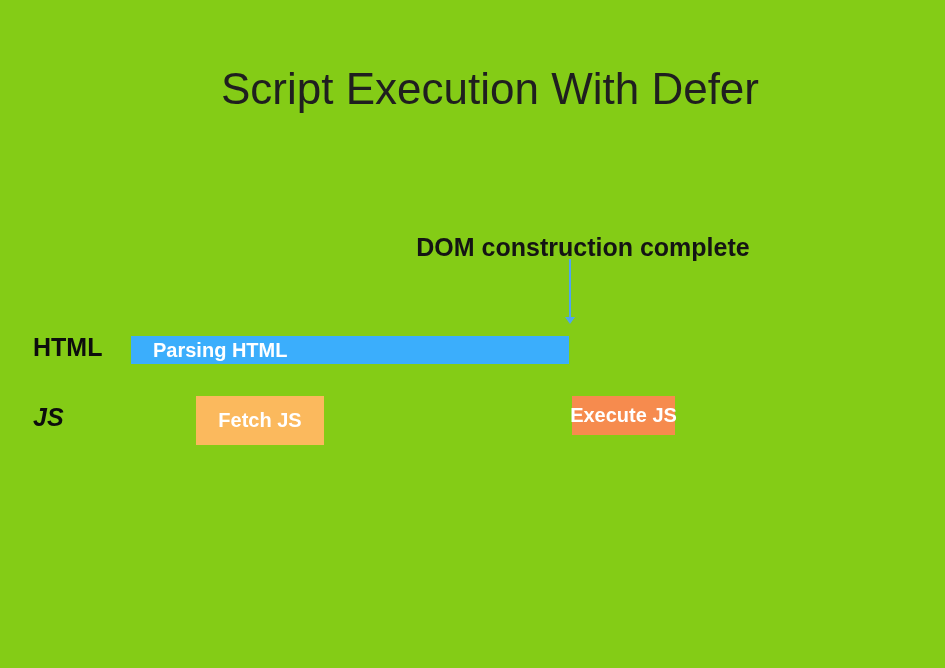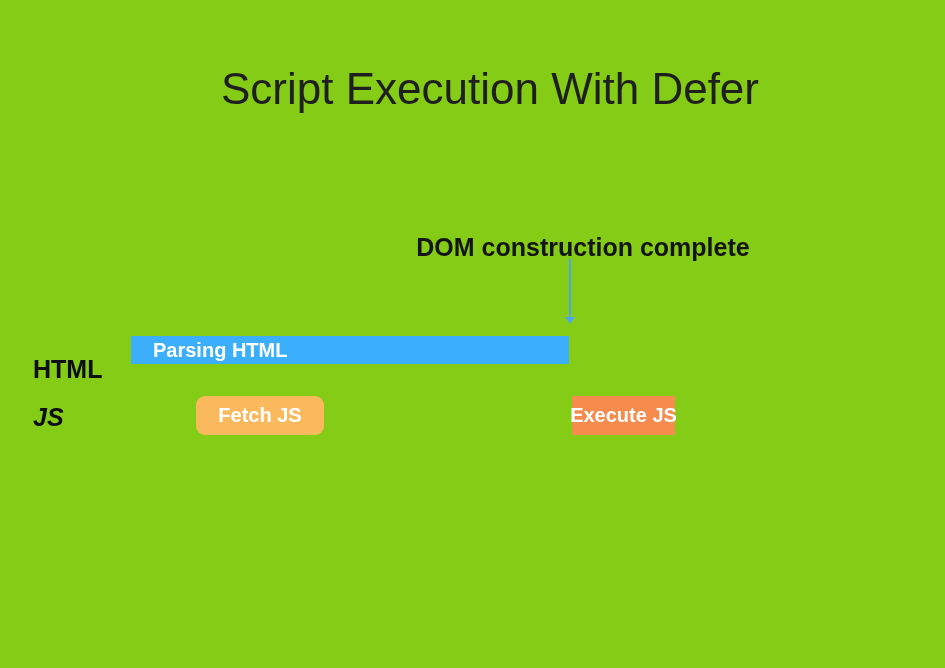--- a/index.html
+++ b/index.html
@@ -64,43 +64,42 @@
   }
 
   
   .row-label {
     position: absolute;
     left: 33px;
     font-size: 25px;
     font-weight: 600;
     color: #0d0d0d;
   }
-  .row-label.html { top: 355px; }
+  .row-label.html { top: 333px; }
   .row-label.js   { top: 403px; font-style: italic; }
 
   
   .bar {
     position: absolute;
     display: flex;
     align-items: center;
     font-size: 20px;
     font-weight: 700;
     white-space: nowrap;
   }
   .bar.parsing {
     left: 131px; top: 336px;
     width: 438px; height: 28px;
     justify-content: flex-start;
     padding-left: 22px;
   }
   .bar.fetch {
     left: 196px; top: 396px;
-    width: 128px; height: 39px;
+    width: 128px; height: 49px;
     justify-content: center;
-    border-radius: 9px;
   }
   .bar.execute {
     left: 572px; top: 396px;
     width: 103px; height: 39px;
     justify-content: center;
   }
 </style>
 </head>
 <body>
 

